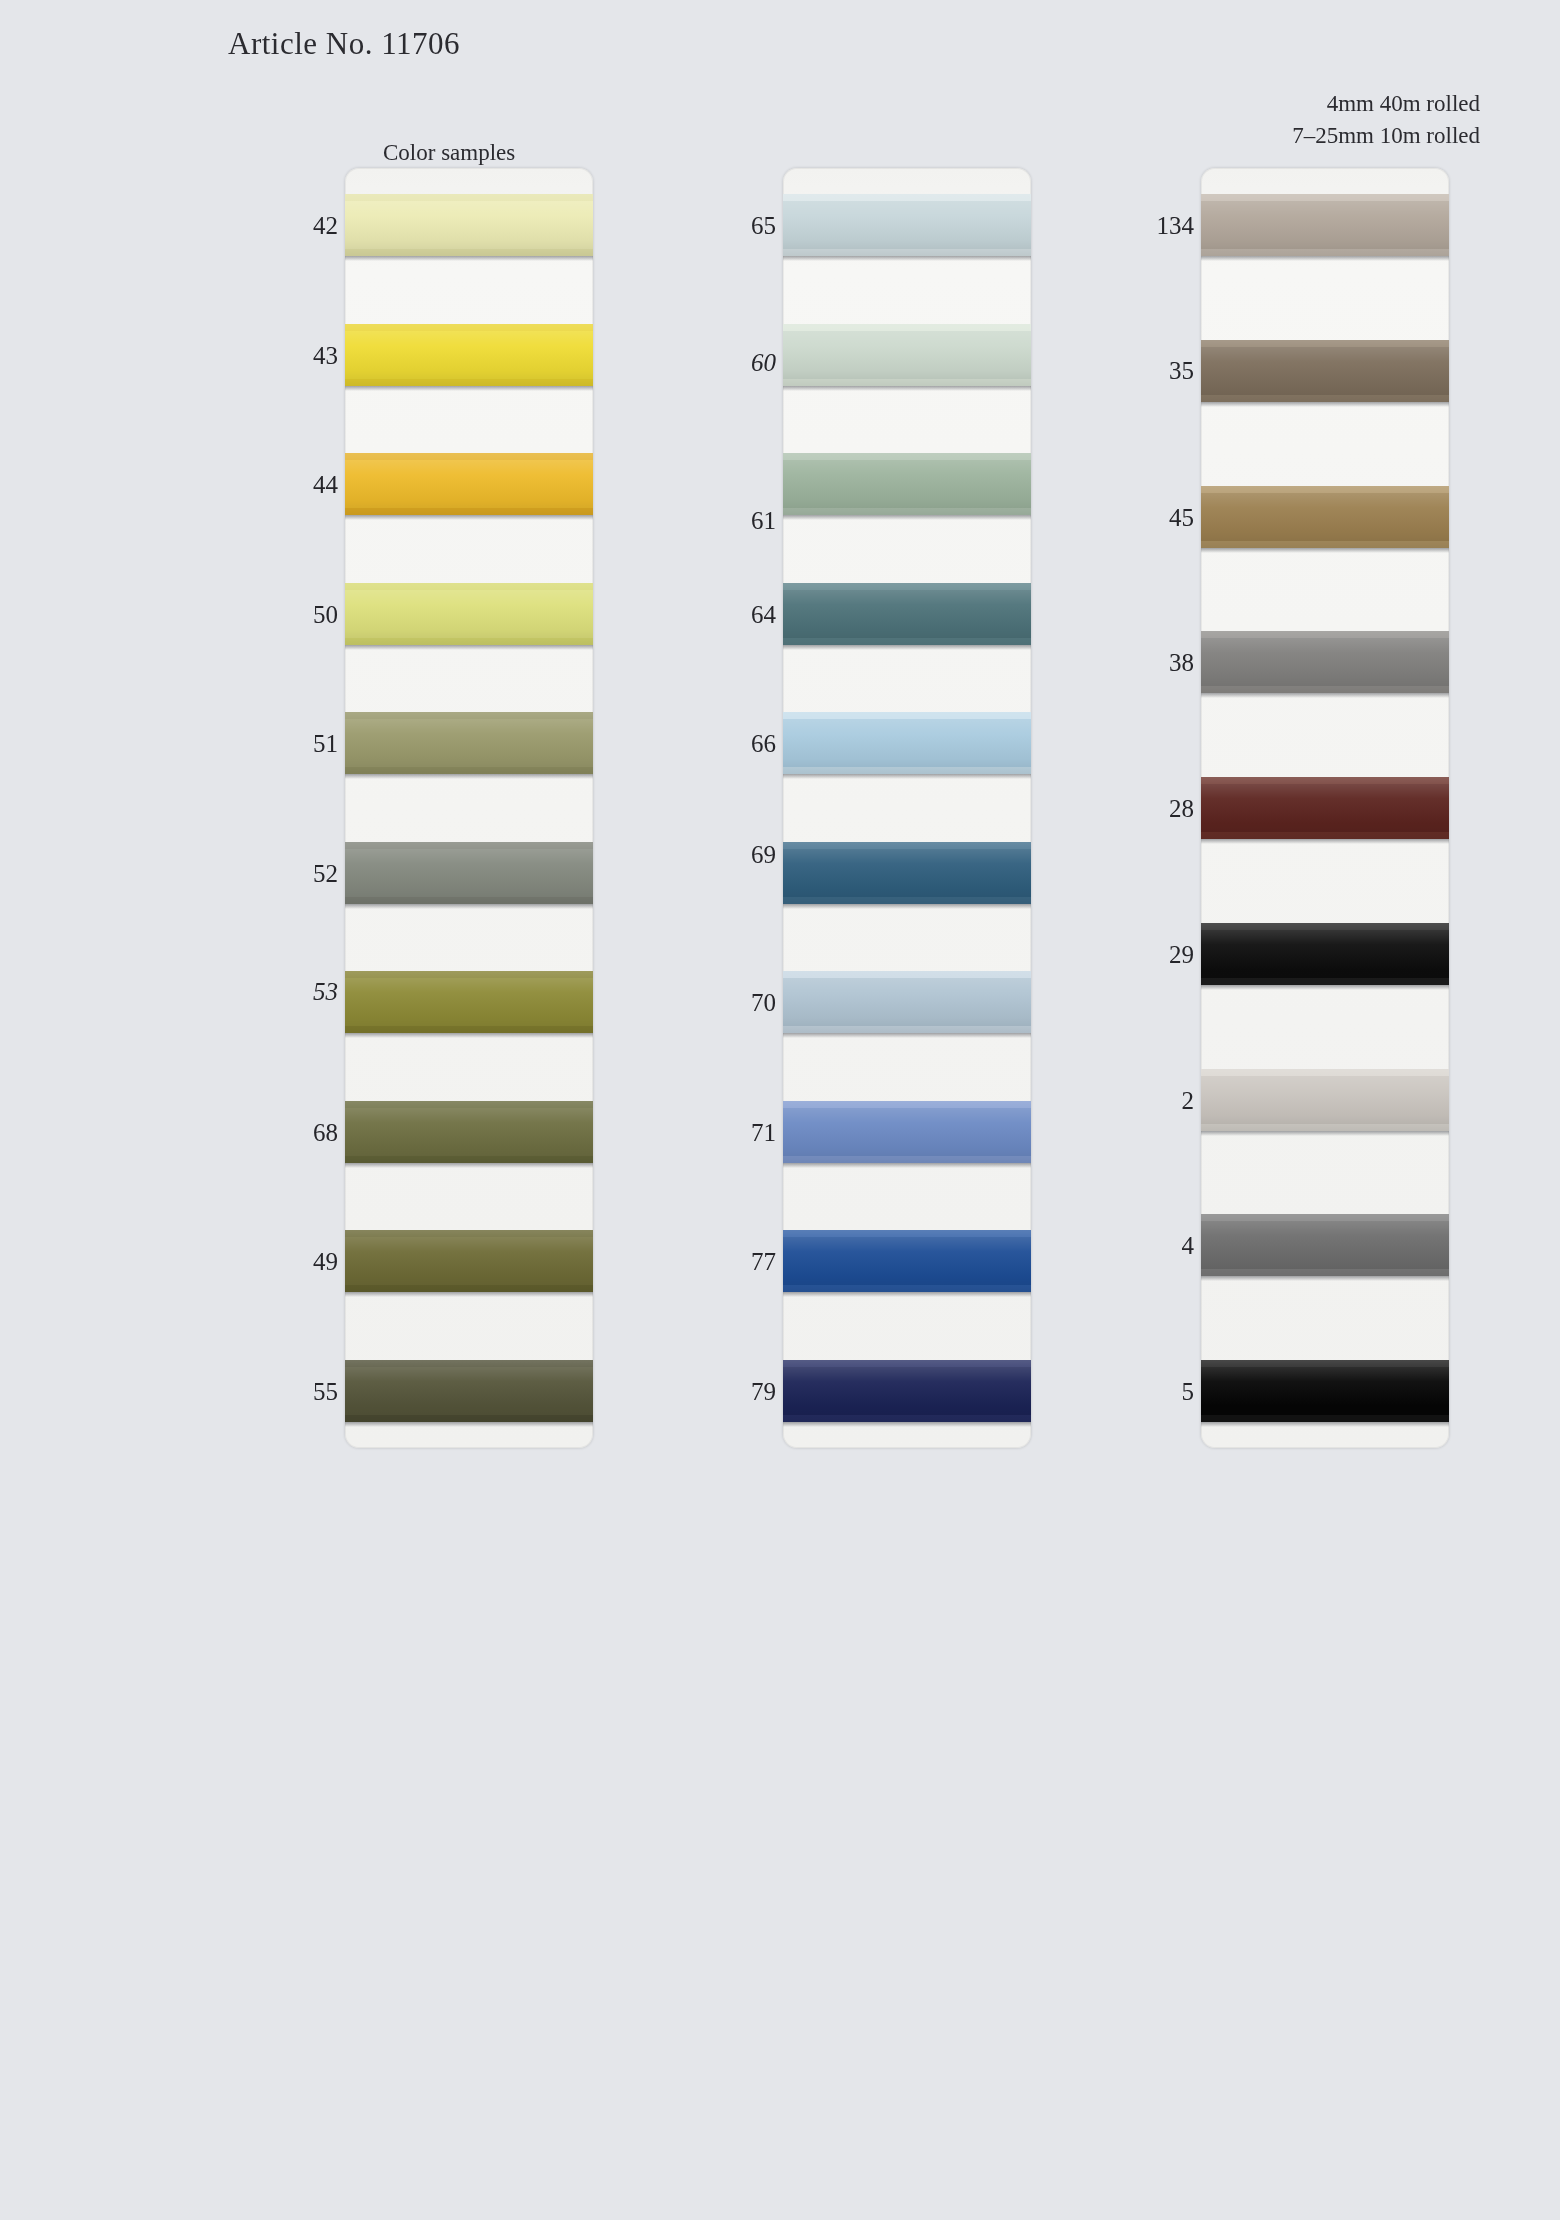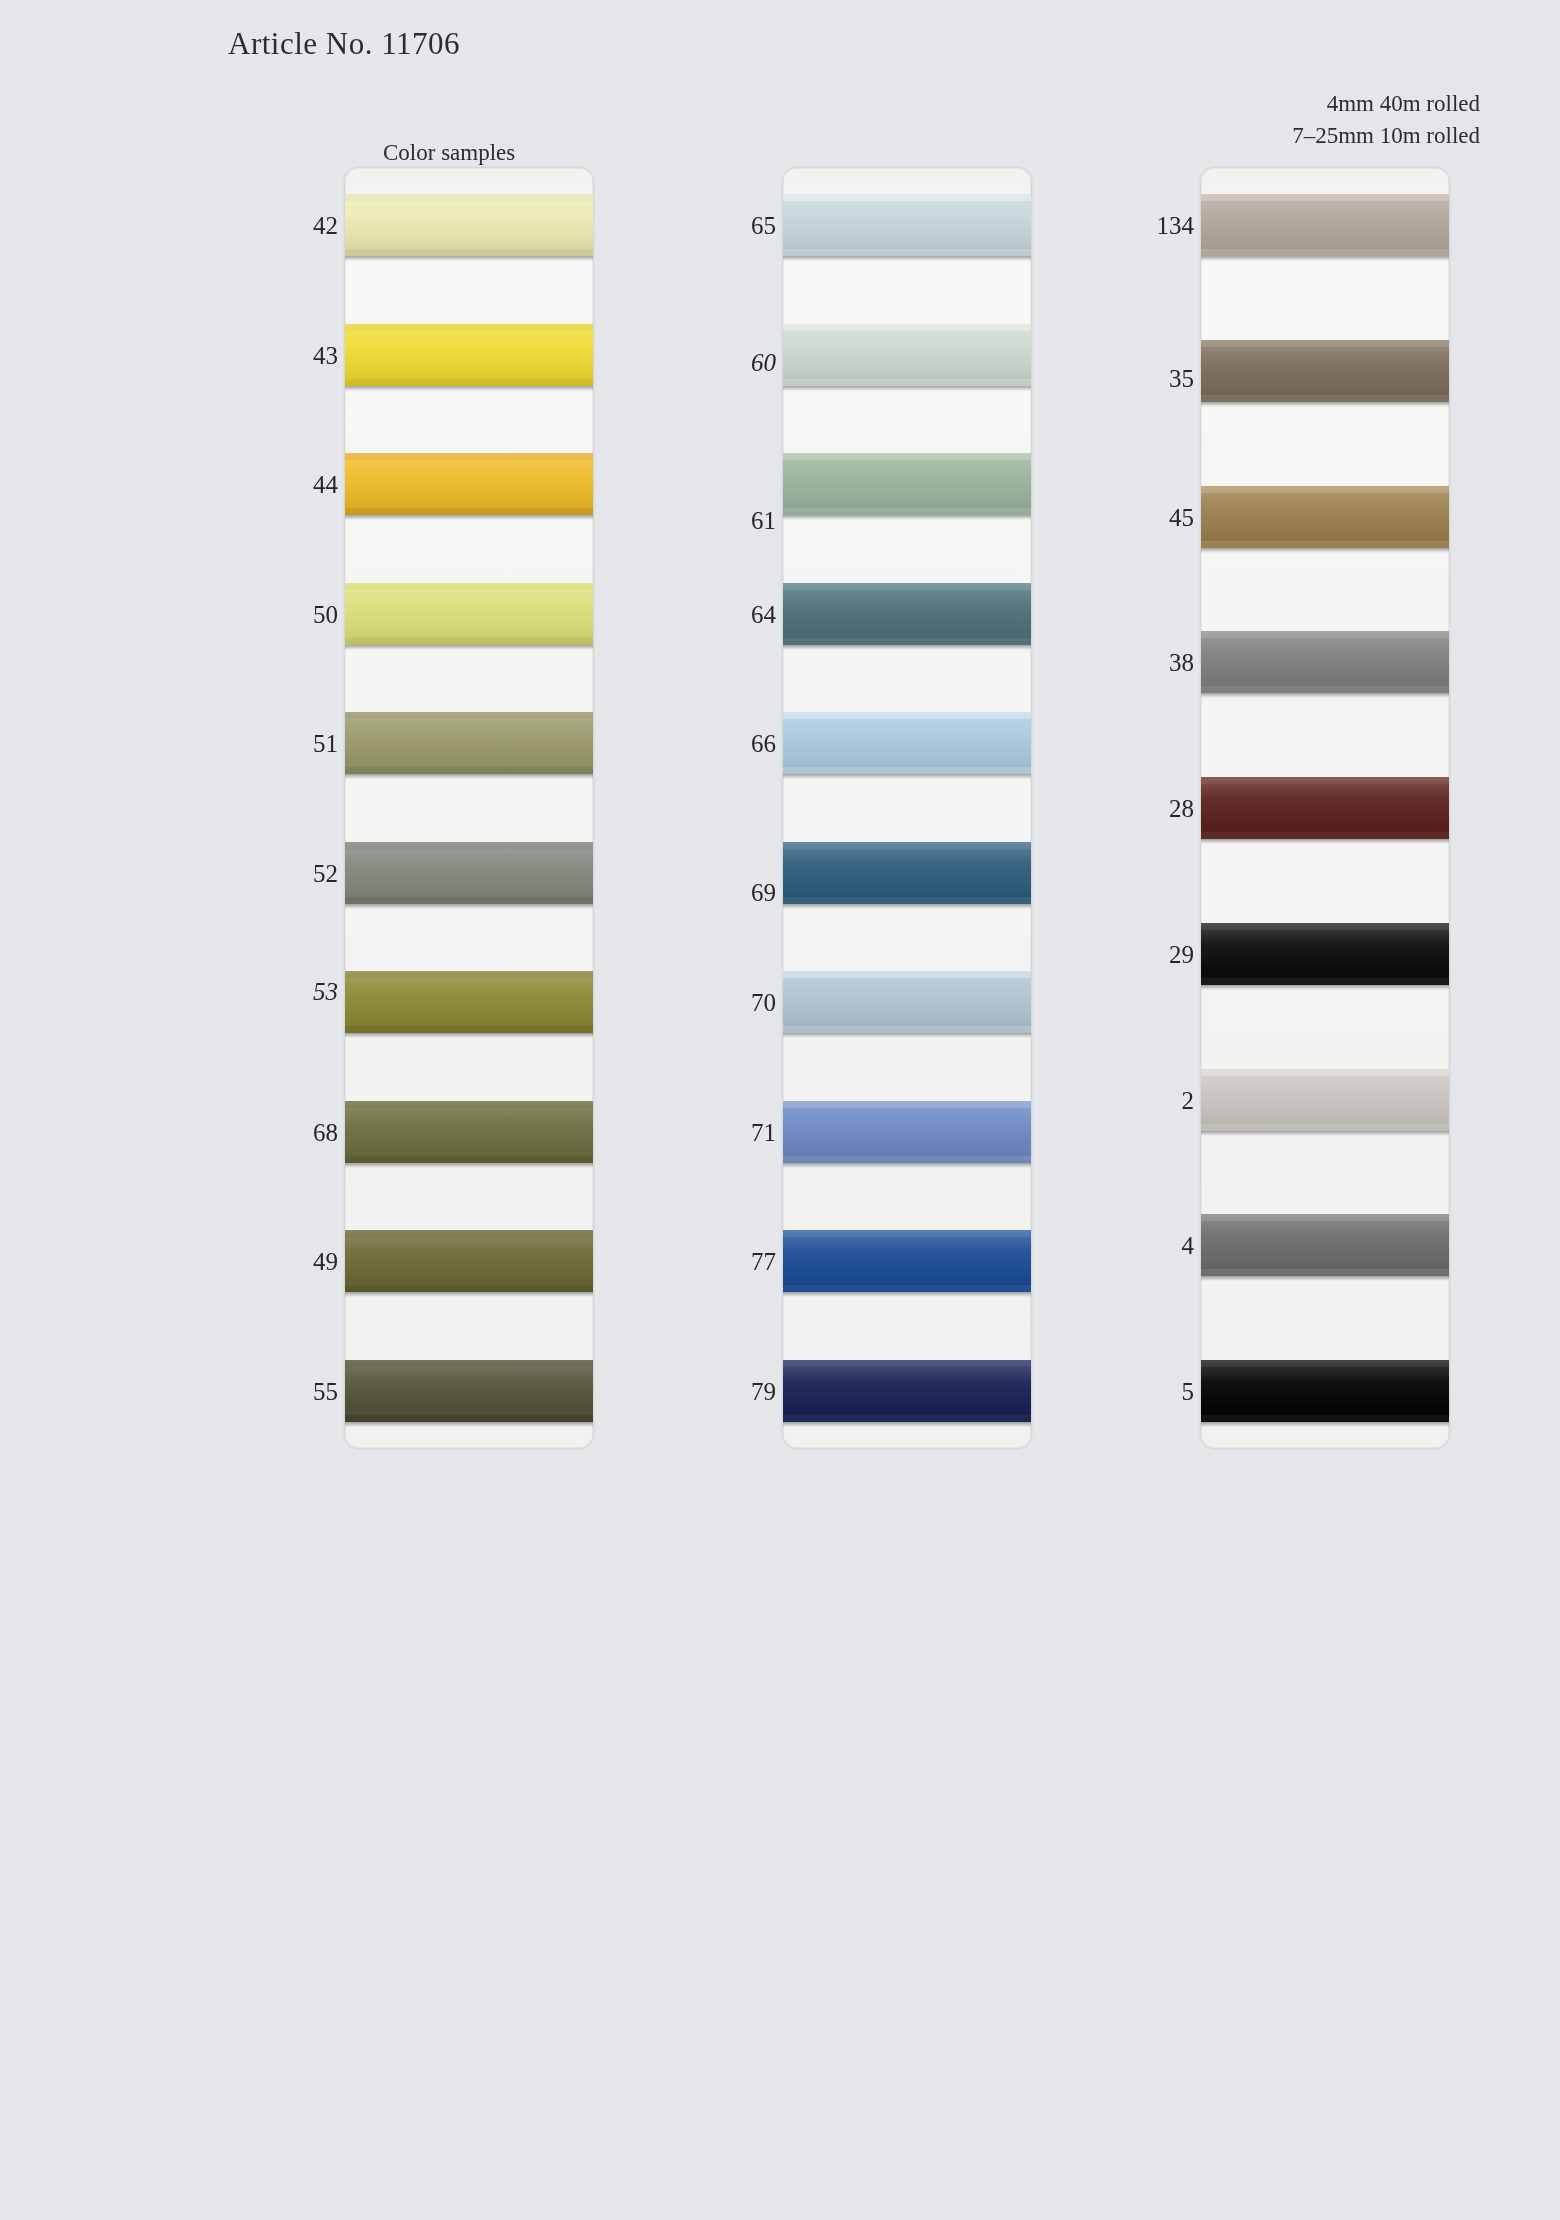--- a/index.html
+++ b/index.html
@@ -294,29 +294,29 @@
     <div class="num" style="top: 963.889px;">68</div>
     <div class="num" style="top: 1093.44px;">49</div>
     <div class="num" style="top: 1223px;">55</div>
   </div>
 <div class="label-col" id="lab-1">
     <div class="num" style="top: 57px;">65</div>
     <div class="num" style="top: 194px; font-style: italic;">60</div>
     <div class="num" style="top: 316.111px; margin-top: 36px;">61</div>
     <div class="num" style="top: 445.667px;">64</div>
     <div class="num" style="top: 575.222px;">66</div>
-    <div class="num" style="top: 724px;">69</div>
+    <div class="num" style="top: 686px;">69</div>
     <div class="num" style="top: 834.333px;">70</div>
     <div class="num" style="top: 963.889px;">71</div>
     <div class="num" style="top: 1093.44px;">77</div>
     <div class="num" style="top: 1223px;">79</div>
   </div>
 <div class="label-col" id="lab-2">
     <div class="num" style="top: 57px;">134</div>
-    <div class="num" style="top: 210px; margin-left: 22px;">35</div>
+    <div class="num" style="top: 202px; margin-left: 22px;">35</div>
     <div class="num" style="top: 348.5px;">45</div>
     <div class="num" style="top: 494.25px;">38</div>
     <div class="num" style="top: 640px;">28</div>
     <div class="num" style="top: 785.75px;">29</div>
     <div class="num" style="top: 931.5px;">2</div>
     <div class="num" style="top: 1077.25px;">4</div>
     <div class="num" style="top: 1223px;">5</div>
   </div>
 
 <div class="footer">

